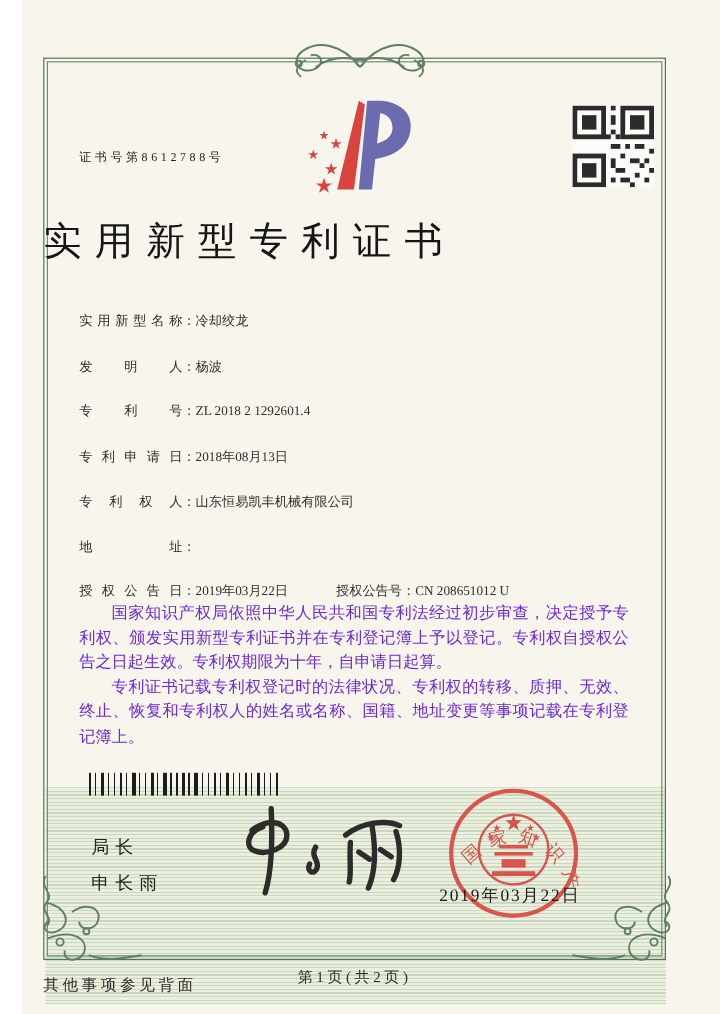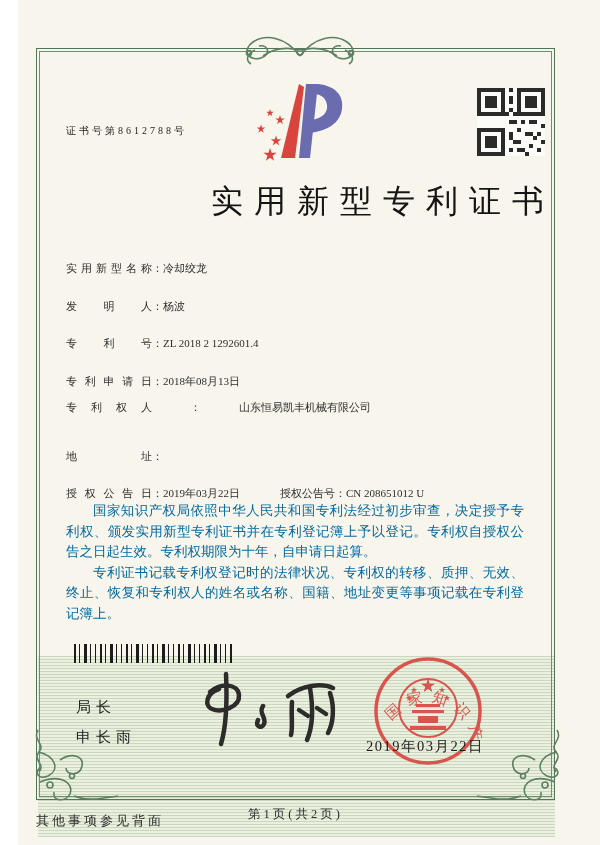--- a/index.html
+++ b/index.html
@@ -17,32 +17,32 @@
       rgba(0,0,0,0) 1px, rgba(0,0,0,0) 3px);
   }
   .frame { position:absolute; left:36px; top:48px; width:519px; height:752px;
     border:1px solid #547457; }
   .frame::after { content:""; position:absolute; inset:2px; border:1px solid #6f8f72; }
   .ornament { position:absolute; }
   .cert-number { position:absolute; left:66px; top:88px; font-size:10px;
     letter-spacing:3px; color:#242424;margin-top:36px; }
   .logo { position:absolute; left:246px; top:82px; }
   .qr { position:absolute; left:477px; top:88px; }
-  .title { position:absolute; left:36px; top:180px; width:519px; text-align:right;
+  .title { position:absolute; left:36px; top:180px; width:519px; text-align:left;
     font-size:32px; letter-spacing:11px; color:#151515; font-weight:500; }
   .field-row { position:absolute; left:66px; width:470px; font-size:11px;
     color:#2e2e2e; display:flex; align-items:flex-start; line-height:21px; }
   .field-label { display:inline-block; width:86px; text-align:justify;
     text-align-last:justify; flex:0 0 86px; }
   .field-colon { flex:0 0 auto; }
   .field-value { display:inline-block; max-width:352px;font-family:Liberation Serif, serif; }
   .pair2 { margin-left:40px; display:flex; }
   .pair2 .field-label2 { flex:0 0 auto; }
   .body-text { position:absolute; left:66px; top:501px; width:458px;
-    font-size:13.5px; line-height:20.5px; text-align:justify; color:#0369a1; }
+    font-size:13.5px; line-height:20.5px; text-align:justify; color:#6d28d9; }
   .body-text p { text-indent:2em; margin:0; }
   .barcode { position:absolute; left:74px; top:644px; width:158px; height:19px;
     background-image:repeating-linear-gradient(90deg,
       #1c1c1c 0 2px, transparent 2px 5px,
       #1c1c1c 5px 6px, transparent 6px 10px,
       #1c1c1c 10px 13px, transparent 13px 16px,
       #1c1c1c 16px 17px, transparent 17px 21px,
       #1c1c1c 21px 22px, transparent 22px 26px); }
   .director { position:absolute; left:76px; top:692px; font-size:15px;
     letter-spacing:5px; color:#222; line-height:30px; }
@@ -166,21 +166,21 @@
 <div class="field-row z2" style="top:333px;">
   <span class="field-label">专利号</span>
     <span class="field-colon">：</span>
   <span class="field-value">ZL 2018 2 1292601.4</span>
 </div>
 <div class="field-row z2" style="top:371px;">
   <span class="field-label">专利申请日</span>
     <span class="field-colon">：</span>
   <span class="field-value">2018年08月13日</span>
 </div>
-<div class="field-row z2" style="top:397px;gap:38px;">
+<div class="field-row z2" style="top:409px;">
   <span class="field-label">专利权人</span>
     <span class="field-colon">：</span>
   <span class="field-value">山东恒易凯丰机械有限公司</span>
 </div>
 <div class="field-row z2" style="top:446px;">
   <span class="field-label">地址</span>
     <span class="field-colon">：</span>
 </div>
 <div class="field-row z2" style="top:483px;">
   <span class="field-label">授权公告日</span>

